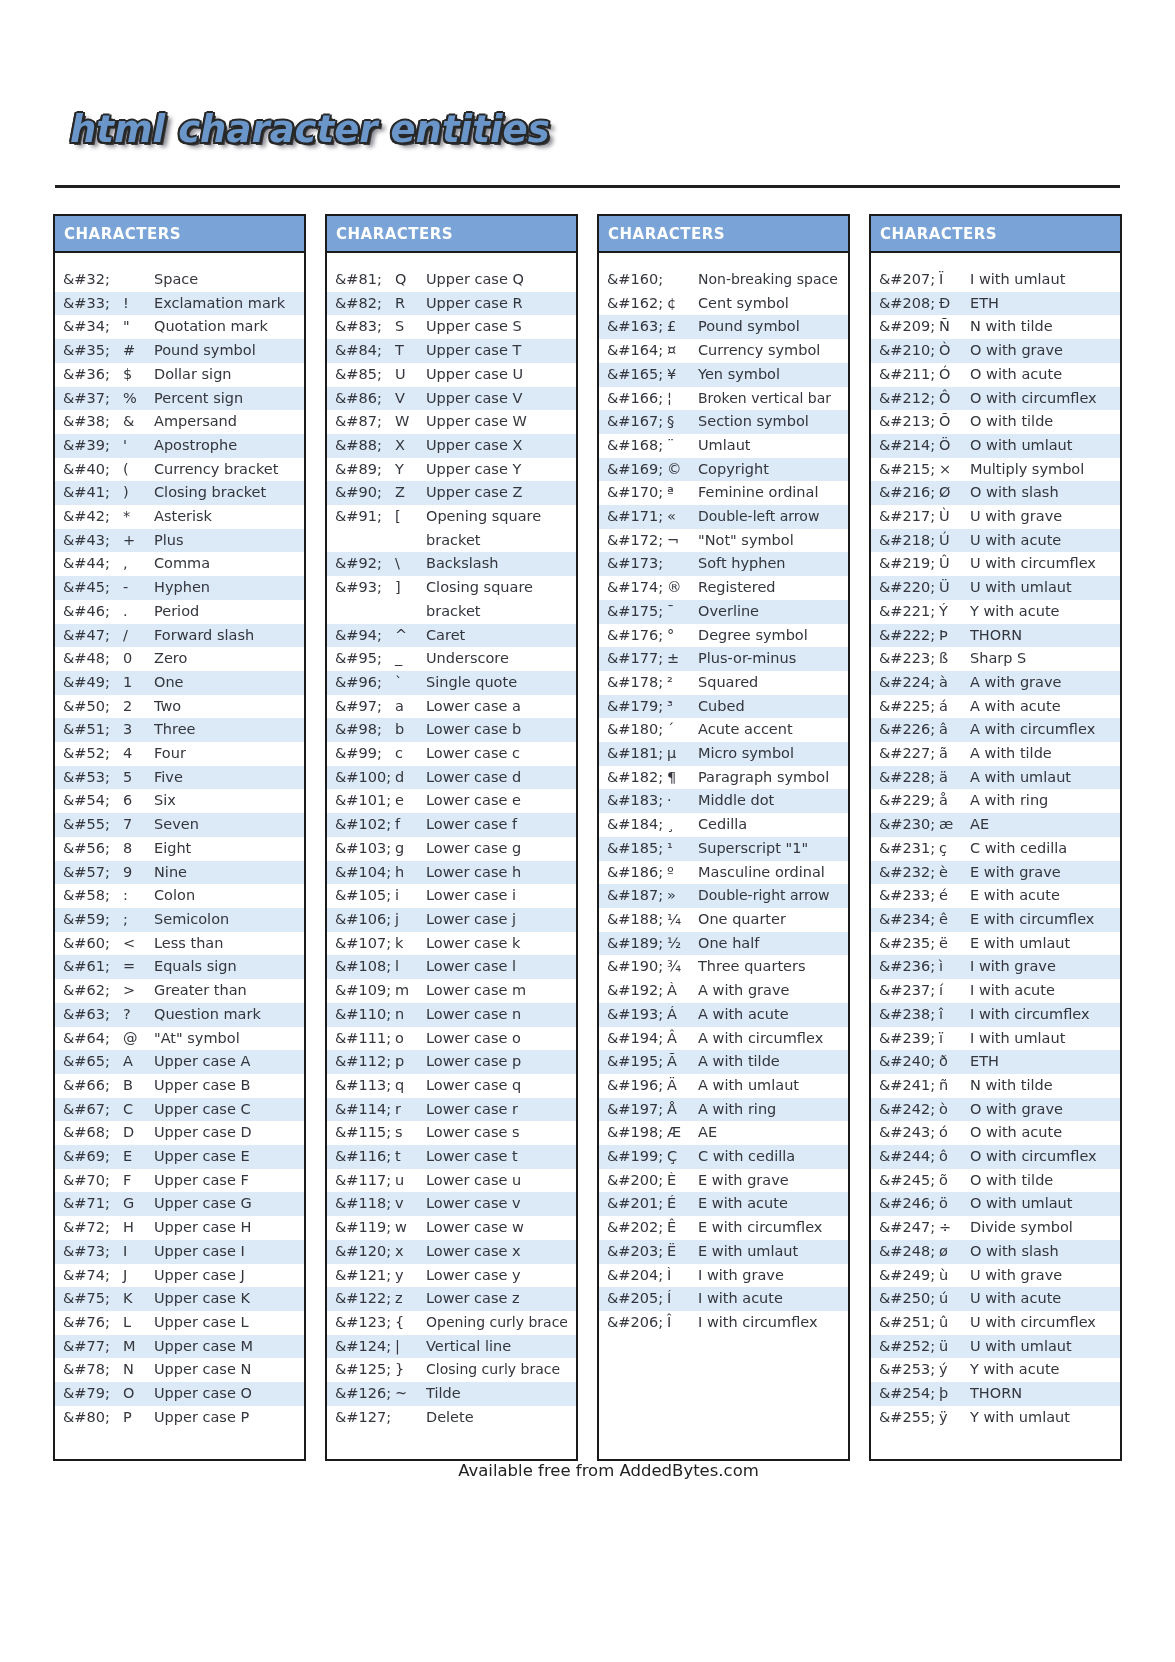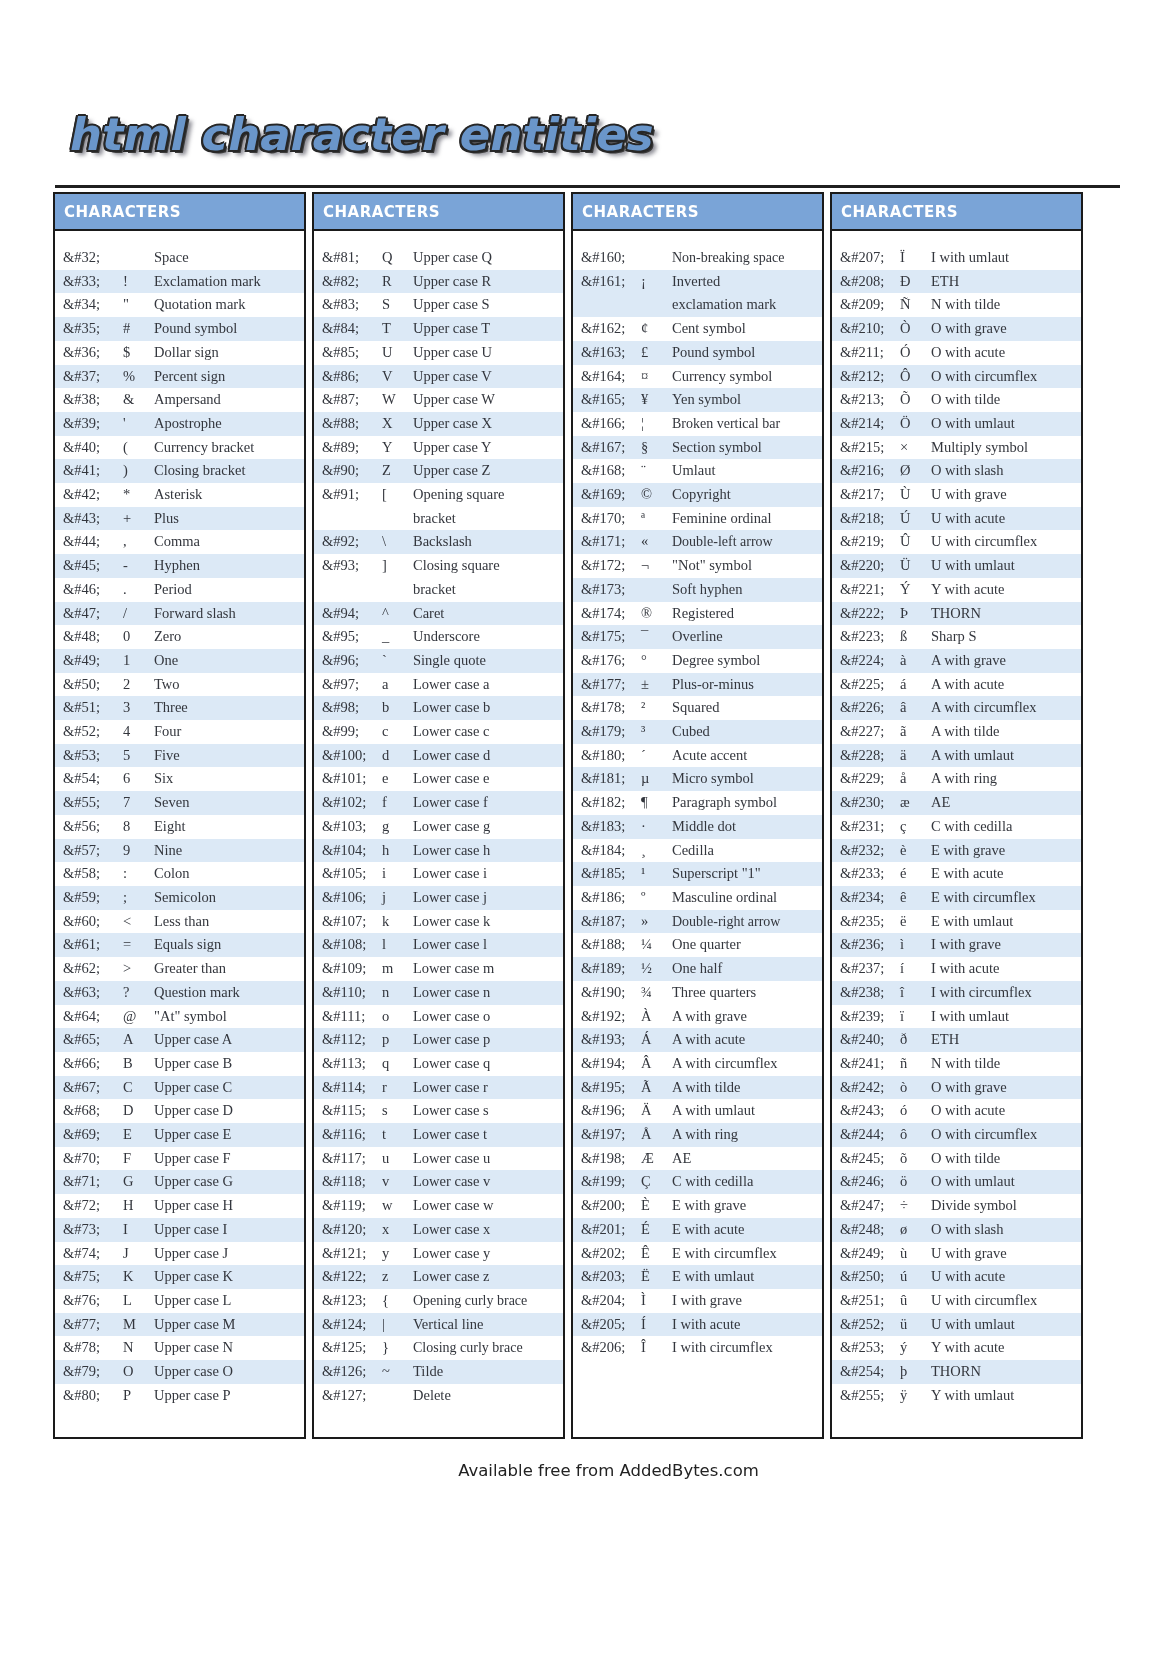--- a/index.html
+++ b/index.html
@@ -1,28 +1,28 @@
 <!DOCTYPE html>
 <html style="--header-bg: #7aa4d7; --stripe: #dce9f6; --border: #1a1a1a; --title-fill: #6a96ca; --text: #33363d;"><head>
 <meta charset="utf-8">
 <style>
   html,body{margin:0;padding:0;background:#ffffff;}
   .sheet{position:relative;width:1175px;height:1662px;background:#fff;overflow:hidden;
          font-family:"DejaVu Sans","Liberation Sans",sans-serif;color:var(--text,#33363d);}
-  .title{position:absolute;left:70px;top:108px;font-size:45px;font-weight:bold;font-style:italic;
+  .title{position:absolute;left:70px;top:108px;font-size:37px;font-weight:bold;font-style:italic;
          color:var(--title-fill,#6a96ca);letter-spacing:0;
          text-shadow:-2px -1px 0 #272727,2px -1px 0 #272727,-2px 2px 0 #272727,2px 2px 0 #272727,
                      0 -2px 0 #272727,0 2px 0 #272727,-2px 0 0 #272727,2px 0 0 #272727,
                      3px 3px 0 #3c3c3c,6px 5px 4px rgba(110,110,120,0.8);}
   .rule{position:absolute;left:55px;top:185px;width:1065px;height:3px;background:#1f1f1f;}
-  .tables{position:absolute;left:53px;top:192px;display:flex;gap:6px;border-radius:26px;}
+  .tables{position:absolute;left:53px;top:214px;display:flex;gap:19px;border-radius:26px;}
   .table{width:253px;height:1247px;border:2px solid var(--border,#1a1a1a);box-sizing:border-box;background:#fff;}
   .thead{height:37px;line-height:37px;background:var(--header-bg,#7aa4d7);border-bottom:2px solid var(--border,#1a1a1a);
          color:#ffffff;font-weight:bold;font-size:15px;padding-left:9px;letter-spacing:0.5px;box-sizing:border-box;}
-  .rows{padding-top:15px;font-family:Liberation Serif, serif;}
+  .rows{padding-top:15px;}
   .row{display:flex;align-items:baseline;font-size:14.5px;line-height:23.7px;padding:0 4px 0 8px;}
   .row.shaded{background:var(--stripe,#dce9f6);}
   .code{width:60px;flex:none;white-space:nowrap;}
   .char{width:31px;flex:none;white-space:nowrap;}
   .desc{flex:1;white-space:pre-line;overflow:hidden;}
   .desc-small{font-size:14px;}
   .footer{position:absolute;top:1461px;left:0;width:100%;text-align:center;font-size:16.5px;color:#222;margin-left:21px;}
 </style>
 </head>
 <body>
@@ -524,26 +524,20 @@
         </div>
       </div>
       <div class="table">
         <div class="thead">CHARACTERS</div>
         <div class="rows">
           <div class="row">
             <span class="code">&amp;#160;</span>
             <span class="char"></span>
             <span class="desc desc-small">Non-breaking space</span>
           </div>
-          <div class="row shaded">
-            <span class="code">&amp;#161;</span>
-            <span class="char">¡</span>
-            <span class="desc">Inverted
-exclamation mark</span>
-          </div>
           <div class="row">
             <span class="code">&amp;#162;</span>
             <span class="char">¢</span>
             <span class="desc">Cent symbol</span>
           </div>
           <div class="row shaded">
             <span class="code">&amp;#163;</span>
             <span class="char">£</span>
             <span class="desc">Pound symbol</span>
           </div>

